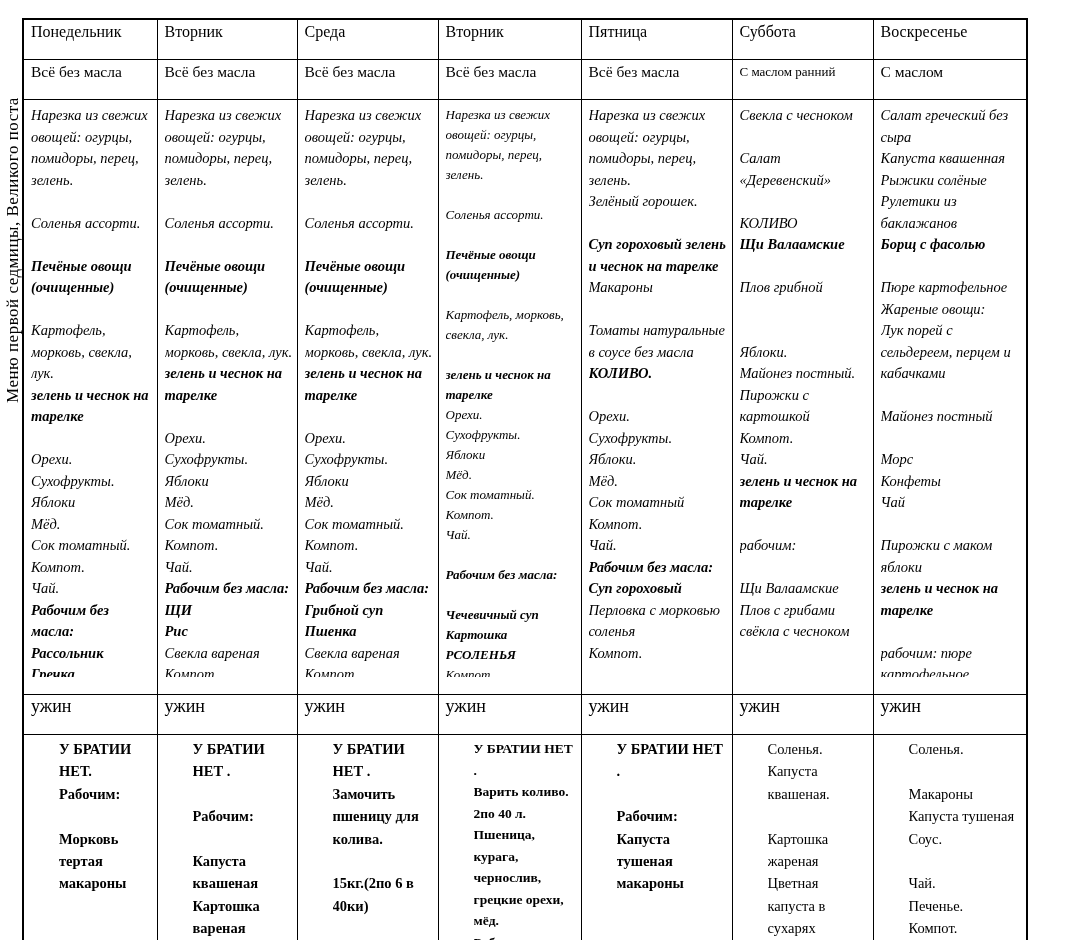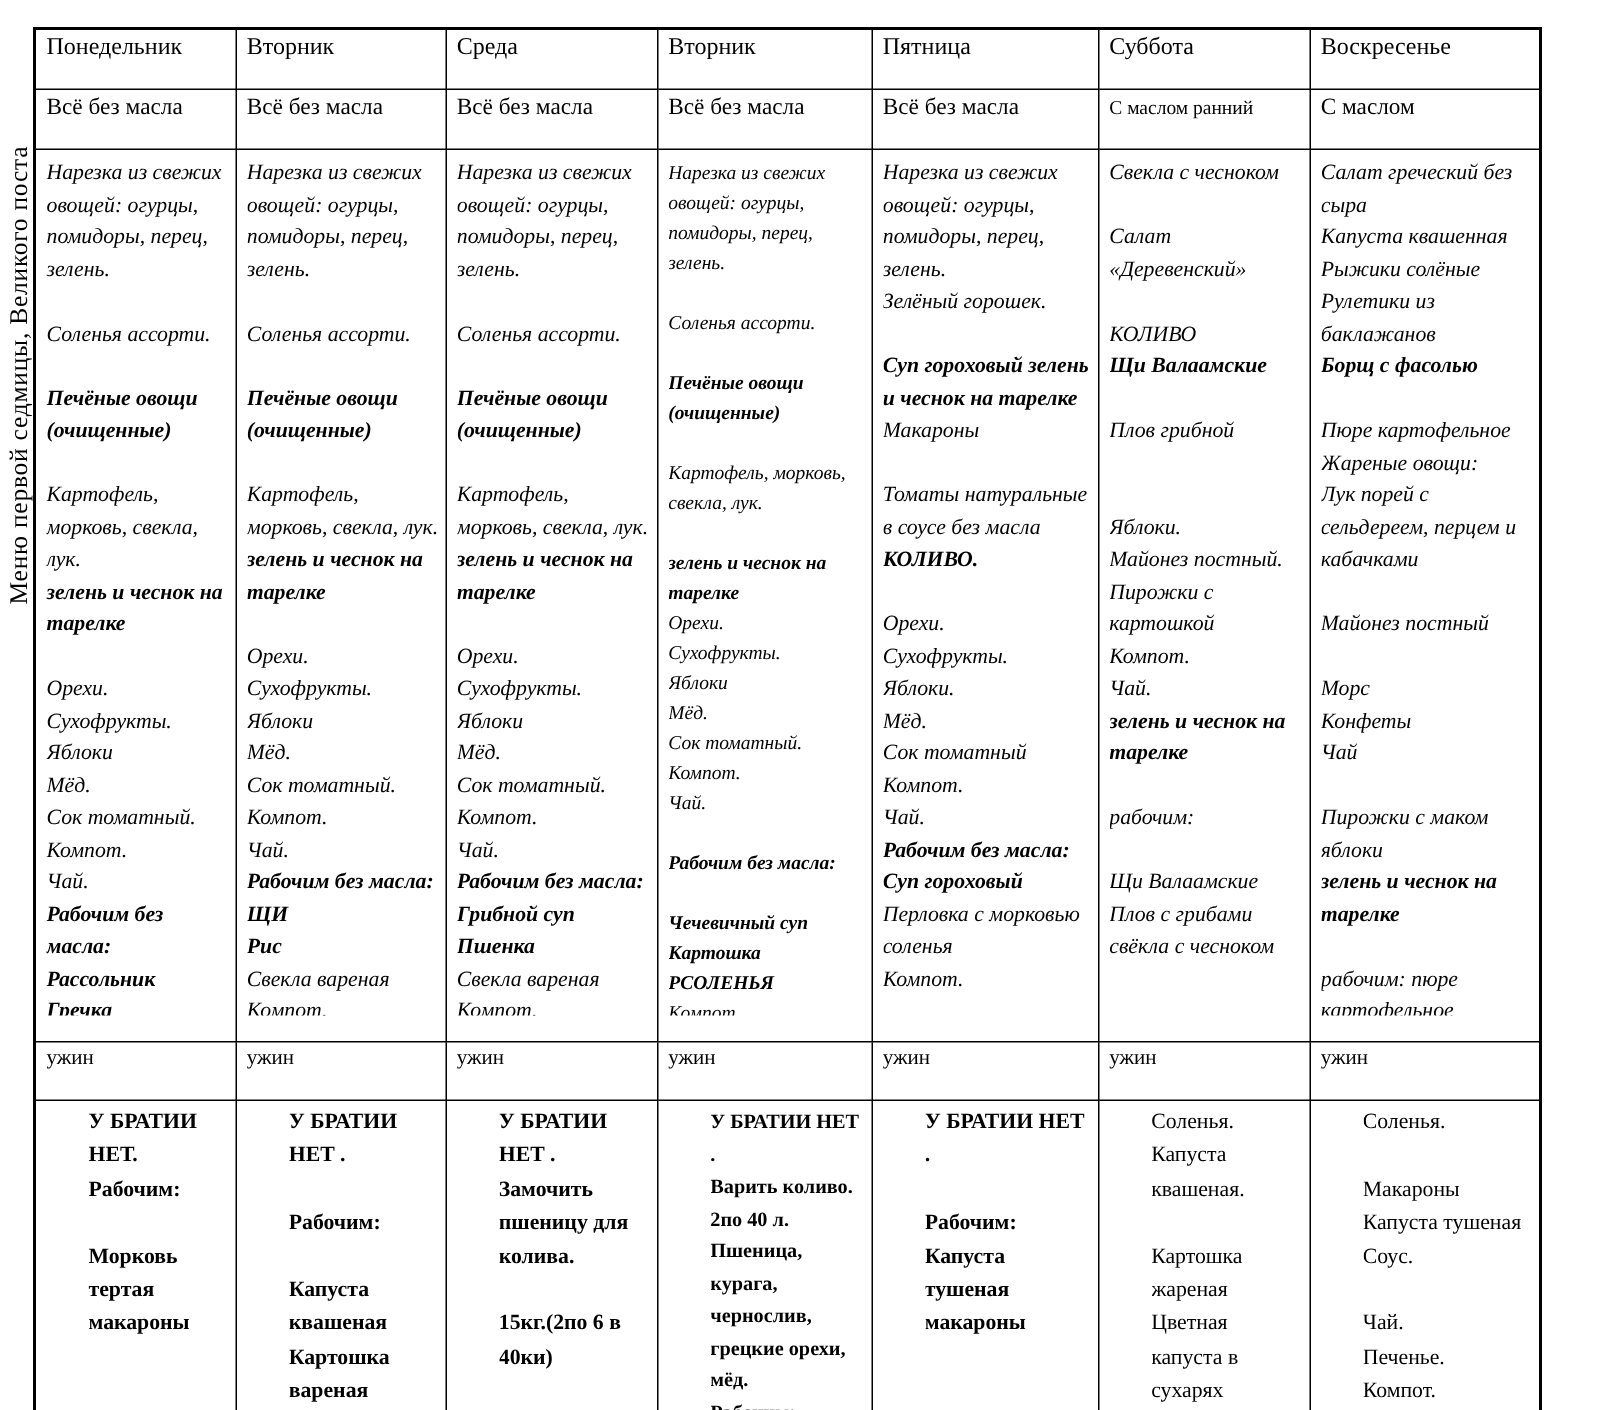--- a/index.html
+++ b/index.html
@@ -16,21 +16,21 @@
     position:absolute;left:22px;top:18px;width:1004px;
     border-collapse:collapse;table-layout:fixed;
     border:2px solid #000;background:#fff;
   }
   col.c1{width:134px}col.c2{width:140px}col.c3{width:141px}
   col.c4{width:143px}col.c5{width:151px}col.c6{width:141px}col.c7{width:154px}
   th,td{border:1px solid #000;padding:1px 4px 17px 7px;vertical-align:top;text-align:left;}
   tr.row-days th{font-weight:normal;font-size:16px;height:21px;white-space:nowrap;overflow:hidden;vertical-align:middle;}
   tr.row-sub th{font-weight:normal;font-size:15.5px;height:21px;white-space:nowrap;overflow:hidden;vertical-align:middle;}
   tr.row-sub th.sub-small{font-size:13px;}
-  tr.row-dlabel td{font-size:14px;height:20px;vertical-align:middle;margin-top:32px;}
+  tr.row-dlabel td{font-size:18px;height:20px;vertical-align:middle;margin-top:32px;}
   .main-wrap{height:572px;overflow:hidden;}
   .dinner-wrap{height:218px;overflow:hidden;margin-left:28px;}
   .ln{font-size:14.5px;line-height:21.5px;}
   .dinner-wrap .ln{line-height:22.4px;}
   .ln.b{font-weight:bold;}
   td.f-small .main-wrap .ln{font-size:13px;line-height:20px;}
   td.f-small .dinner-wrap .ln{font-size:13.5px;line-height:21.5px;}
   .main-wrap{padding-top:4px;font-style:italic;}
   .dinner-wrap{padding-top:2px;}
 </style>

